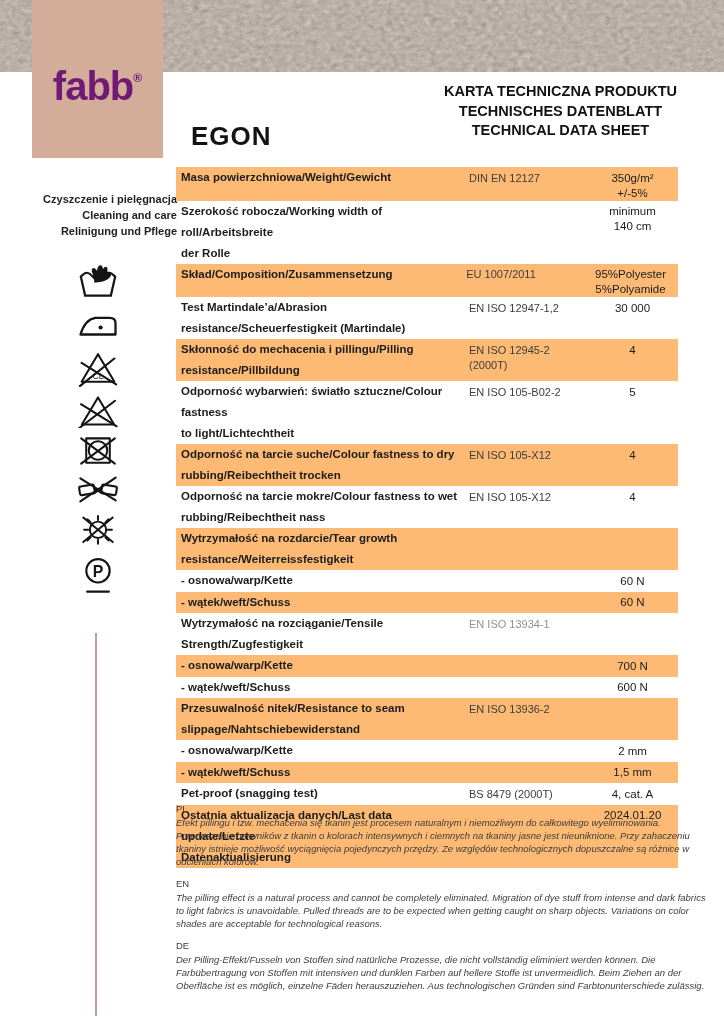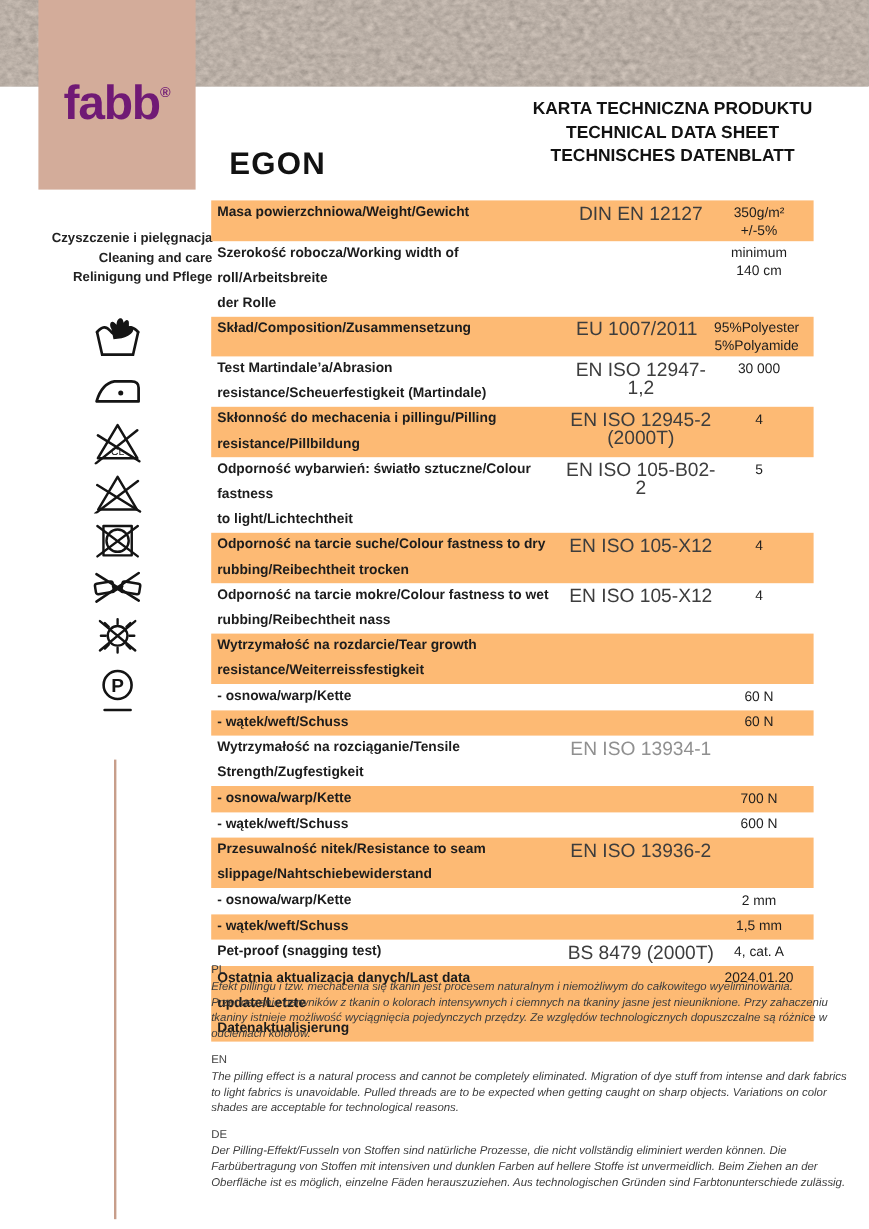--- a/index.html
+++ b/index.html
@@ -19,21 +19,21 @@
   .care-heading { position:absolute; left:17px; top:191px; width:160px; text-align:right; font-size:11px; font-weight:bold; line-height:16px; color:#222; }
   .care-icons { position:absolute; left:76px; top:263px; width:44px; display:flex; flex-direction:column; align-items:center; gap:7px; }
   .care-icons svg { display:block; }
   .accent-line { position:absolute; left:95px; top:633px; width:2px; height:383px; background:#c79e8b; }
 
   .tds-table { position:absolute; left:176px; top:167px; width:502px; }
   .row { display:flex; min-height:21.5px; }
   .row.shaded { background:#fdba74; }
   .prop { width:288px; padding:0 0 0 5px; font-weight:bold; font-size:11.5px; line-height:21px; color:#1c1c1c; white-space:pre-line; }
   .p-note { font-weight:bold; }
-  .std { width:130px; text-align:center; font-size:16px; line-height:15px; padding-top:3.5px; color:#3d3d3d; white-space:pre-line; }
+  .std { width:130px; text-align:left; font-size:11px; line-height:15px; padding-top:3.5px; color:#3d3d3d; white-space:pre-line; }
   .std.muted { color:#909090; }
   .val { flex:1; text-align:center; padding:3.5px 12px 0 0; font-size:11.5px; line-height:15px; color:#1c1c1c; white-space:pre-line; }
 
   .notes { position:absolute; left:176px; top:802px; width:530px; }
   .note { margin-bottom:9px; }
   .note-lang { font-size:9.5px; line-height:13.5px; color:#3d3d3d; }
   .note-text { font-size:9.5px; line-height:13.2px; color:#3d3d3d;font-style:italic; }
 </style>
 </head>
 <body>
@@ -52,22 +52,22 @@
   </svg>
 
   <div class="brand-block">
     <div class="logo"><span>fabb</span><sup>®</sup></div>
   </div>
 
   <div class="product-title">EGON</div>
 
   <div class="doc-titles">
     <div>KARTA TECHNICZNA PRODUKTU</div>
+    <div>TECHNISCHES DATENBLATT</div>
     <div>TECHNICAL DATA SHEET</div>
-    <div>TECHNISCHES DATENBLATT</div>
   </div>
 
   <div class="care-heading">
     <div>Czyszczenie i pielęgnacja</div>
     <div>Cleaning and care</div>
     <div>Relinigung und Pflege</div>
   </div>
 
   <div class="care-icons">
     <svg width="42" height="36" viewBox="0 0 48 42" fill="none" stroke="#141414" stroke-width="2.6" stroke-linecap="round" title="hand-wash-icon">

